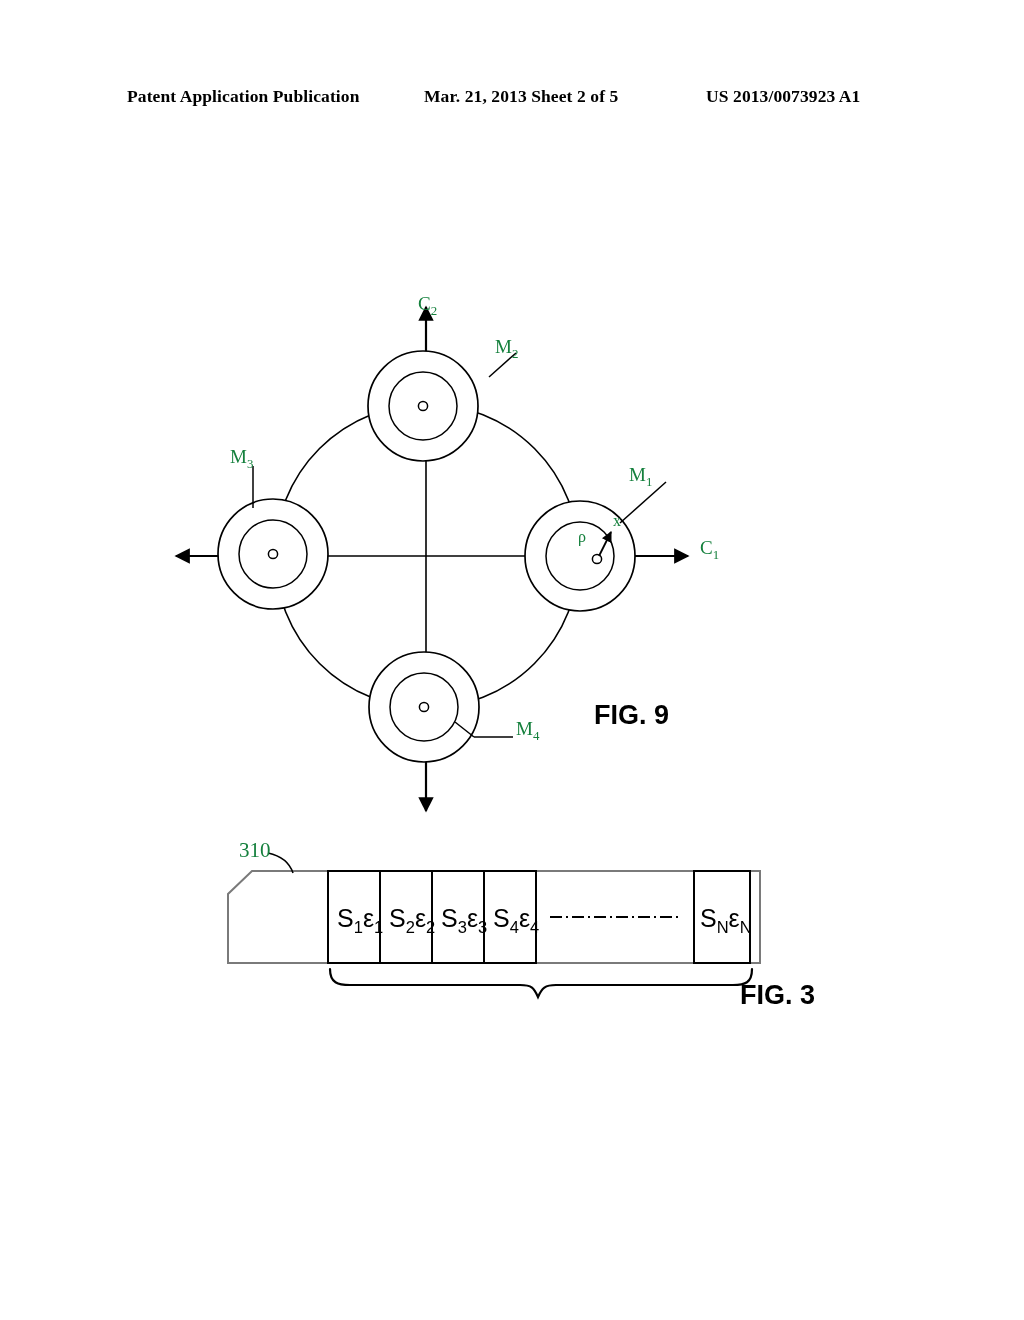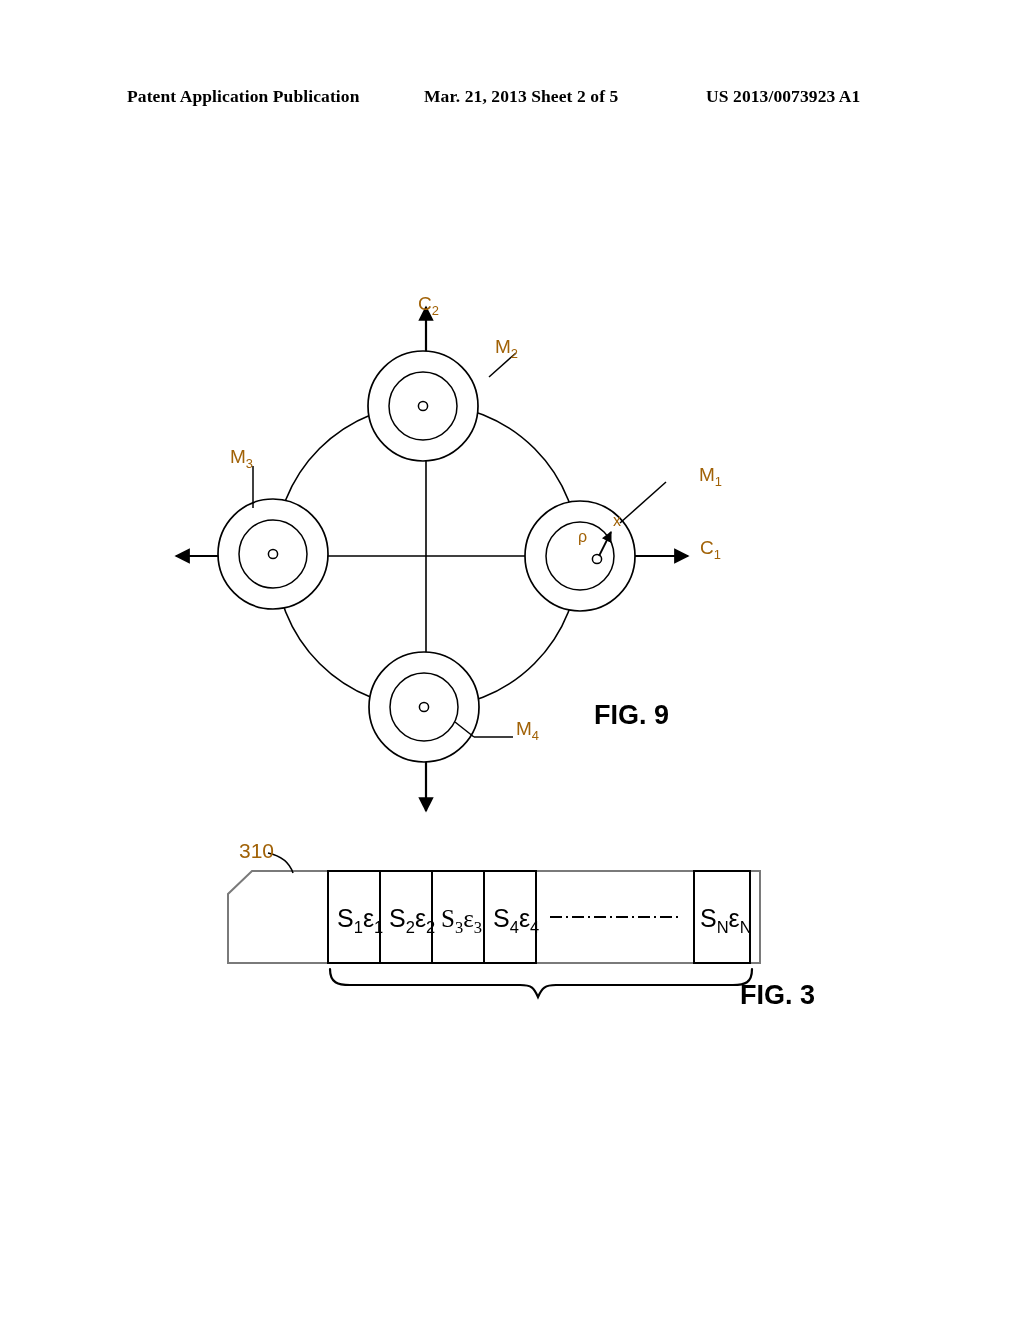--- a/index.html
+++ b/index.html
@@ -37,31 +37,31 @@
     font-size:27px;
     color:#000;
     white-space:nowrap;
   }
   #fig2-caption{left:594px;top:700px;}
   #fig3-caption{left:740px;top:980px;}
 
   
   .lbl{
     position:absolute;
-    font-family:Liberation Sans, sans-serif;
+    font-family:Liberation Serif, serif;
     font-size:19px;
-    color:#a16207;
+    color:#15803d;
     white-space:nowrap;
     line-height:1;
   }
   .lbl sub{font-size:0.68em;line-height:0;}
 
   #lbl-c2{left:418px;top:294px;}
   #lbl-c1{left:700px;top:538px;}
-  #lbl-m1{left:699px;top:465px;}
+  #lbl-m1{left:629px;top:465px;}
   #lbl-m2{left:495px;top:337px;}
   #lbl-m3{left:230px;top:447px;}
   #lbl-m4{left:516px;top:719px;}
   #lbl-rho{left:578px;top:529px;font-size:16px;}
   #lbl-x{left:613px;top:513px;font-size:16px;}
   #lbl-310{left:224px;top:840px;font-size:21px;margin-left:15px;}
 
   .cell-lbl{
     position:absolute;
     font-family:"Liberation Sans", sans-serif;
@@ -183,21 +183,21 @@
   <div class="fig-caption" id="fig2-caption">FIG. 9</div>
 
   <div class="lbl" id="lbl-310">310</div>
 
   <div class="cell-lbl" style="left:337px;top:906px;">
     <span>S</span><sub>1</sub><span>ε</span><sub>1</sub>
   </div>
   <div class="cell-lbl" style="left:389px;top:906px;">
     <span>S</span><sub>2</sub><span>ε</span><sub>2</sub>
   </div>
-  <div class="cell-lbl" style="left:441px;top:906px;font-family:Liberation Serif, serif;">
+  <div class="cell-lbl" style="left:441px;top:906px;">
     <span>S</span><sub>3</sub><span>ε</span><sub>3</sub>
   </div>
   <div class="cell-lbl" style="left:493px;top:906px;">
     <span>S</span><sub>4</sub><span>ε</span><sub>4</sub>
   </div>
   <div class="cell-lbl" style="left:700px;top:906px;">
     <span>S</span><sub>N</sub><span>ε</span><sub>N</sub>
   </div>
 
   <div class="fig-caption" id="fig3-caption">FIG. 3</div>

